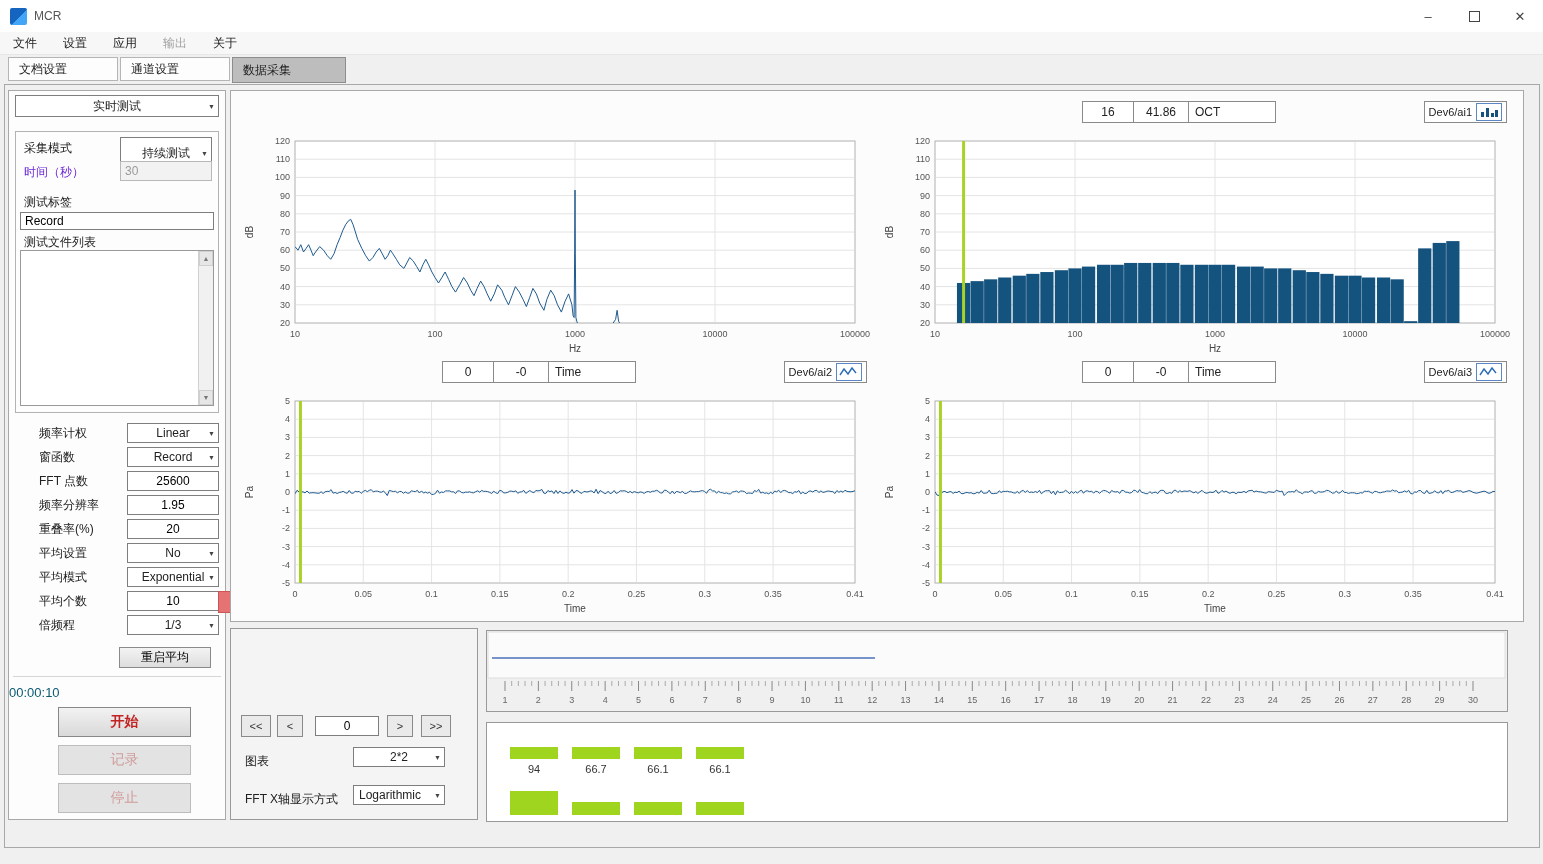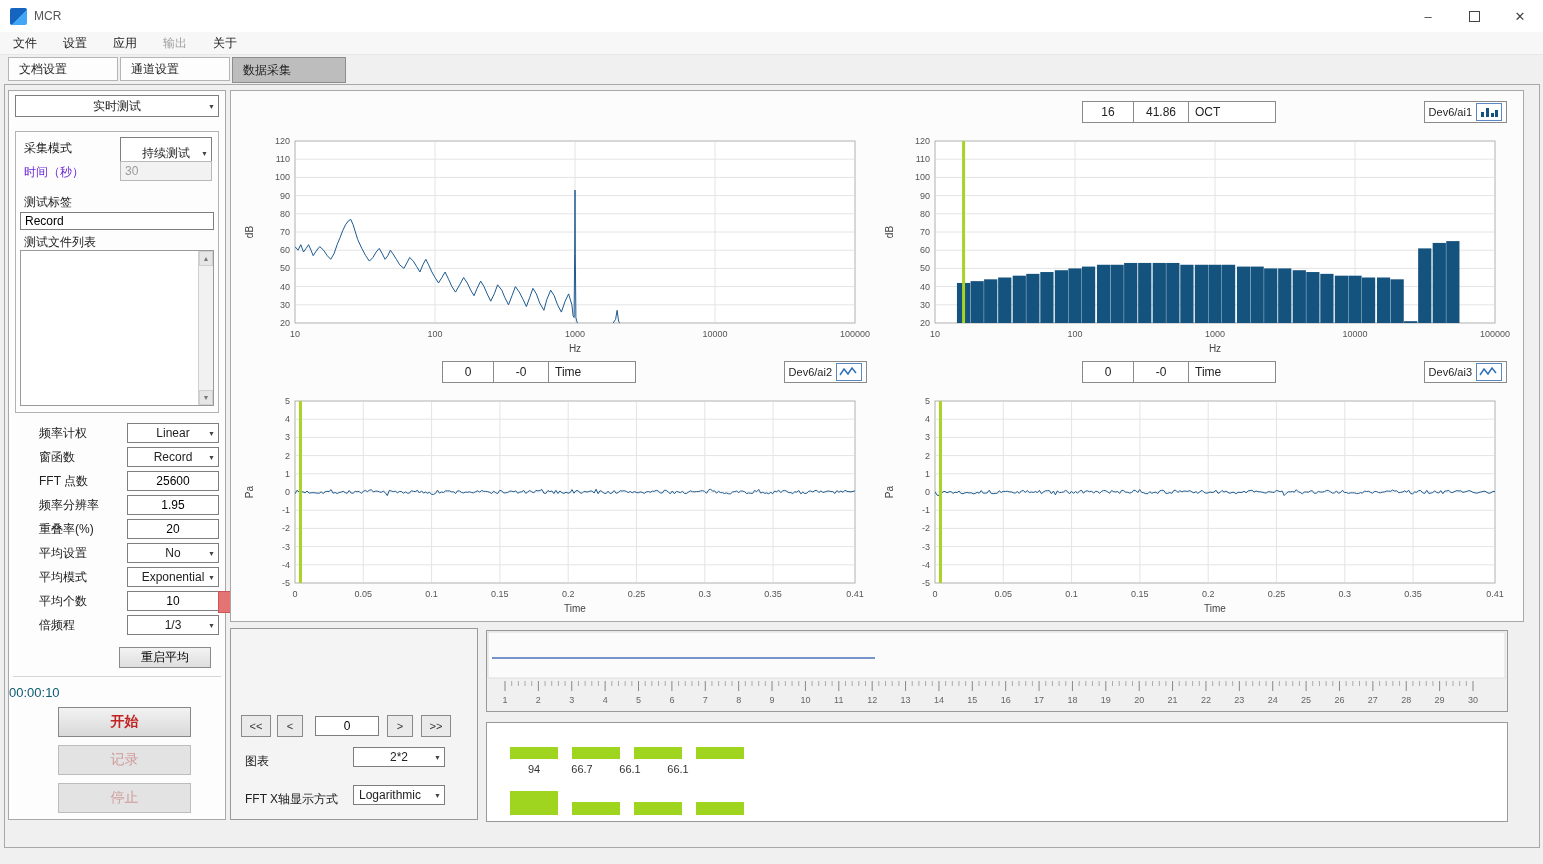--- a/index.html
+++ b/index.html
@@ -58,21 +58,21 @@
   
   .bl-panel{position:absolute;left:230px;top:628px;width:248px;height:192px;background:#f4f4f4;border:1px solid #999;box-sizing:border-box}
   .nav-btn{position:absolute;top:86px;height:22px;background:#eaeaea;border:1px solid #8a8a8a;font-size:11px;font-family:inherit;color:#333}
   
   .timeline{position:absolute;left:486px;top:630px;width:1022px;height:82px;background:#f0f0f0;border:1px solid #999;box-sizing:border-box}
   
   .signal-panel{position:absolute;left:486px;top:722px;width:1022px;height:100px;background:#fff;border:1px solid #999;box-sizing:border-box}
   .signal-header{position:absolute;left:0;top:0;width:100%;height:18px;background:#a9d9f6;display:flex;align-items:center;box-sizing:border-box;padding-left:8px;color:#16365c;font-size:12px}
   .meter-row1{position:absolute;left:23px;top:24px;display:flex;gap:14px}
   .meter-block{width:48px;height:12px;background:#9fd41f}
-  .meter-vals{position:absolute;left:23px;top:40px;display:flex;gap:0}
+  .meter-vals{position:absolute;left:23px;top:40px;display:flex;gap:14px}
   .meter-val{width:48px;text-align:center;font-size:11px;color:#333}
   .meter-row2{position:absolute;left:23px;top:68px;height:24px;display:flex;gap:14px;align-items:flex-end}
   .meter-bar2{width:48px;background:#9fd41f}
 </style>
 </head>
 <body>
 
 <div class="titlebar">
   <div class="app-logo"></div>
   <div class="app-title">MCR</div>

